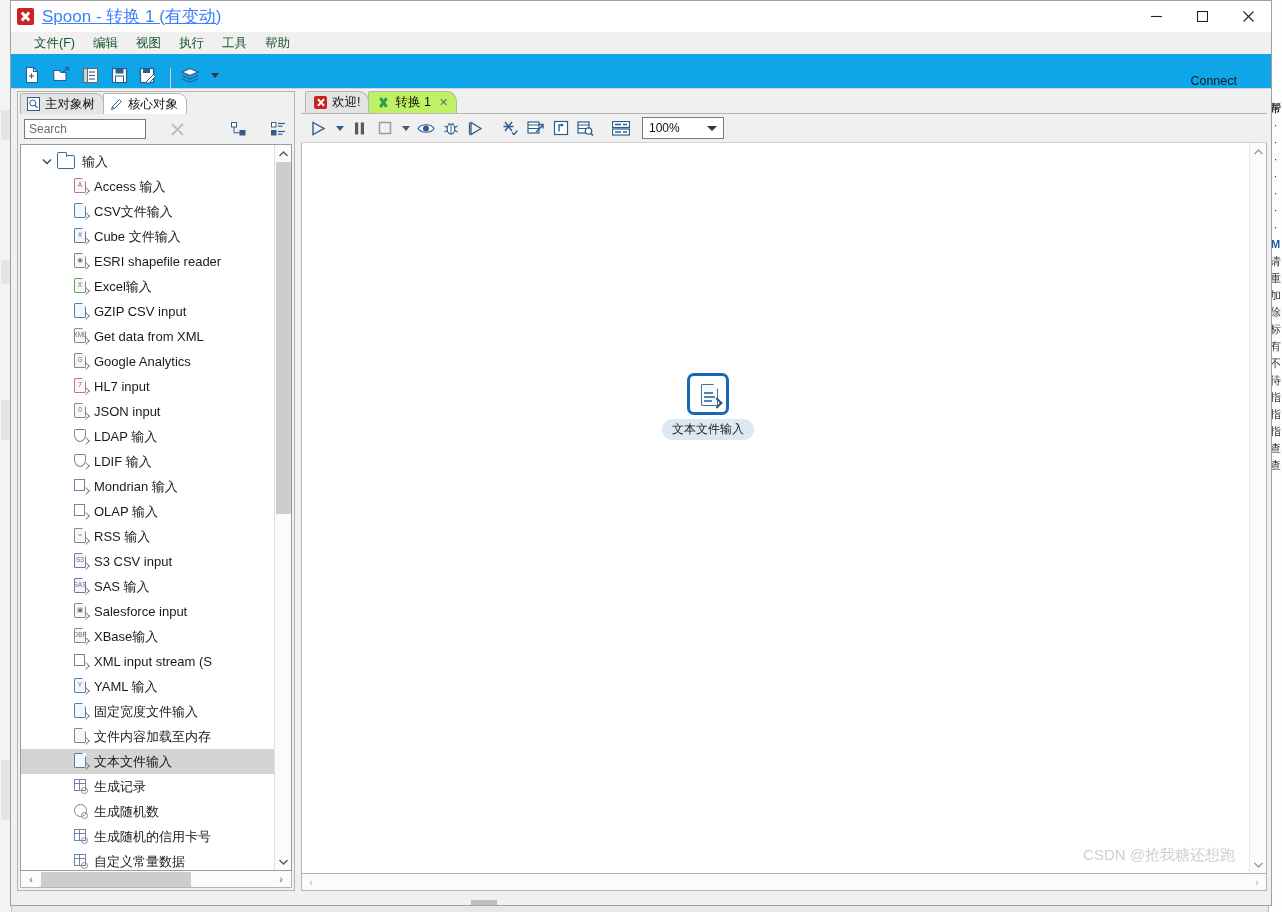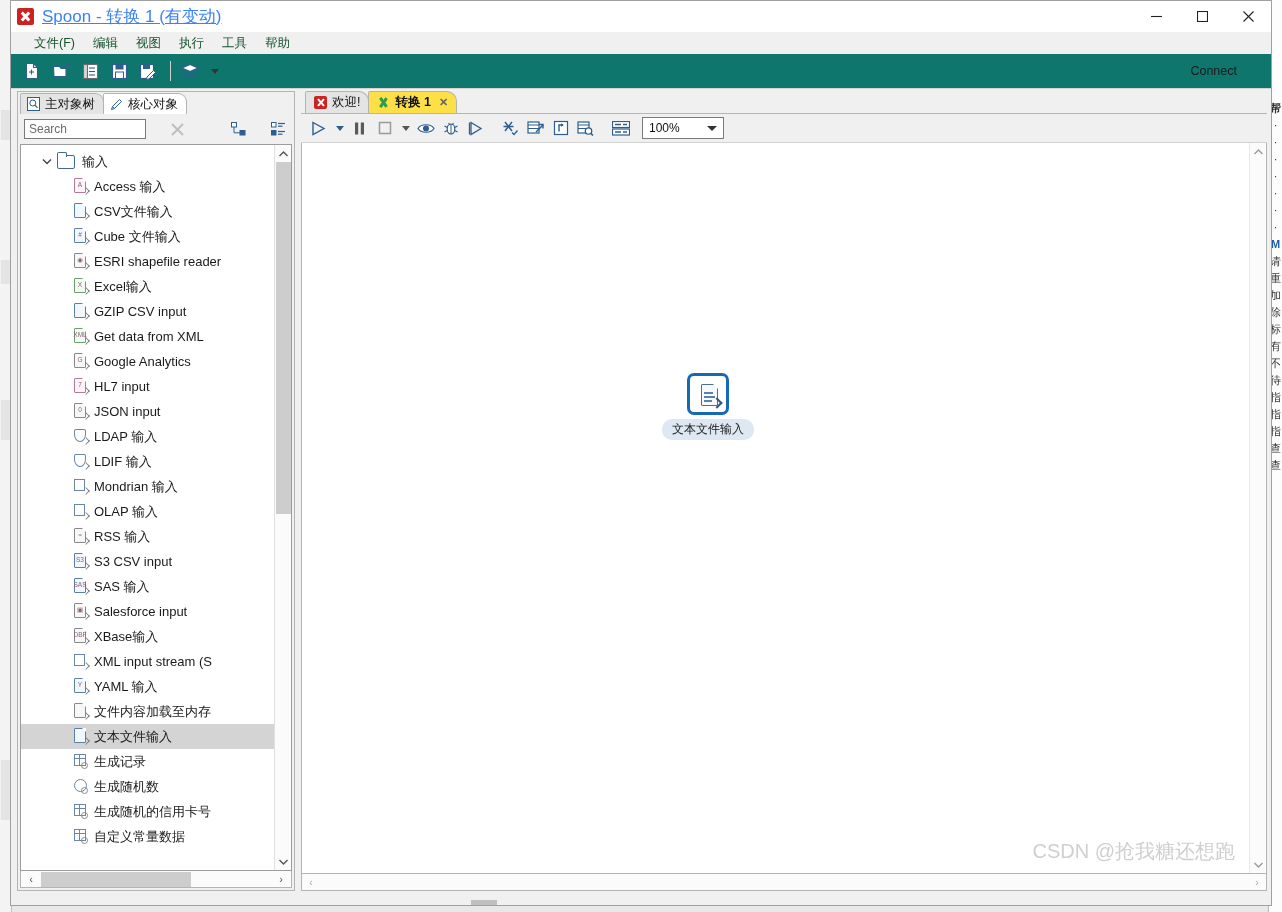--- a/index.html
+++ b/index.html
@@ -69,21 +69,21 @@
   #menubar {
     height: 22px; background:#f0f0f0; display:flex; align-items:center;
     padding-left: 14px; flex:none;
   }
   #menubar .mi {
     font-size: 12.5px; color:#14532d; padding: 2px 9px; cursor:default;
   }
 
   
   #maintoolbar {
-    height: 35px; background:#0f766e; display:flex; align-items:center;
+    height: 35px; background:#0ea5e9; display:flex; align-items:flex-end;
     padding-left: 8px; flex:none;
     border-bottom: 1px solid #d4d4d4;
   }
   .tb-icon {
     width: 26px; height: 26px; display:flex; align-items:center; justify-content:center;
     margin-right: 3px; flex:none;
   }
   .tb-sep { width:1px; height:20px; background:#cfcfcf; margin:0 6px; flex:none; }
   .caret-dn {
     width:0;height:0;border-left:4px solid transparent;border-right:4px solid transparent;
@@ -246,21 +246,21 @@
   #ed-tabs {
     height: 23px; display:flex; align-items:flex-end; padding-left:4px; flex:none;
     border-bottom: 1px solid #b4b4b4;
   }
   .ed-tab {
     height: 22px; display:flex; align-items:center; gap:5px; padding: 0 8px;
     font-size:12.5px; color:#111; background:#e4e4e4;
     border:1px solid #b4b4b4; border-bottom:none; border-radius: 2px 10px 0 0;
     margin-right:-1px;
   }
-  .ed-tab.active { background:#fde047; font-weight:bold; position:relative; z-index:2;}
+  .ed-tab.active { background:#bef264; font-weight:normal; position:relative; z-index:2;}
   .ed-tab .tclose { color:#666; font-size:11px; margin-left:3px; }
   .tabicon-red {
     width:13px;height:13px;background:#cc2222;border-radius:2px;position:relative;flex:none;
   }
   .tabicon-red::before,.tabicon-red::after{
     content:'';position:absolute;background:#fff;width:2px;height:9px;left:5.5px;top:2px;
   }
   .tabicon-red::before{transform:rotate(42deg);} .tabicon-red::after{transform:rotate(-42deg);}
   .tabicon-green {
     width:13px;height:13px;position:relative;flex:none;
@@ -319,21 +319,21 @@
     position:absolute; right:5px; bottom:5px; width:8px;height:8px;
     border-right:2px solid #33567e;border-bottom:2px solid #33567e;
     transform:rotate(-45deg);
   }
   #step-node .label {
     margin-top: 4px; font-size:12px; color:#1a1a1a;
     background:#dde8f2; border-radius: 10px; padding: 2px 10px; white-space:nowrap;
   }
   #watermark {
     position:absolute; right: 14px; bottom: 8px;
-    font-size: 20px; color:#cfcfcf; white-space:nowrap;
+    font-size: 15px; color:#cfcfcf; white-space:nowrap;
   }
   #canvas-vscroll {
     width:17px; background:#fbfbfb; border-left:1px solid #e8e8e8;
     display:flex;flex-direction:column;align-items:center;flex:none;
   }
   #canvas-vscroll .sbtn{height:17px;width:17px;display:flex;align-items:center;justify-content:center;font-size:8px;color:#888;}
   #canvas-hscroll{
     height:17px;background:#fbfbfb;display:flex;align-items:center;flex:none;
     border:1px solid #b4b4b4;border-top:none;
   }
@@ -688,20 +688,27 @@
               </div>
               <div class="titem">
                 <span class="ic i-blue">
                   <span class="doc"></span>
                   <span class="glyph">Y</span>
                   <span class="arr"></span>
                 </span>
                 <span class="lbl">YAML 输入</span>
               </div>
               <div class="titem">
+                <span class="ic i-blue">
+                  <span class="doc"></span>
+                  <span class="arr"></span>
+                </span>
+                <span class="lbl">固定宽度文件输入</span>
+              </div>
+              <div class="titem">
                 <span class="ic i-gray">
                   <span class="doc"></span>
                   <span class="arr"></span>
                 </span>
                 <span class="lbl">文件内容加载至内存</span>
               </div>
               <div class="titem selected">
                 <span class="ic i-blue">
                   <span class="doc"></span>
                   <span class="arr"></span>

